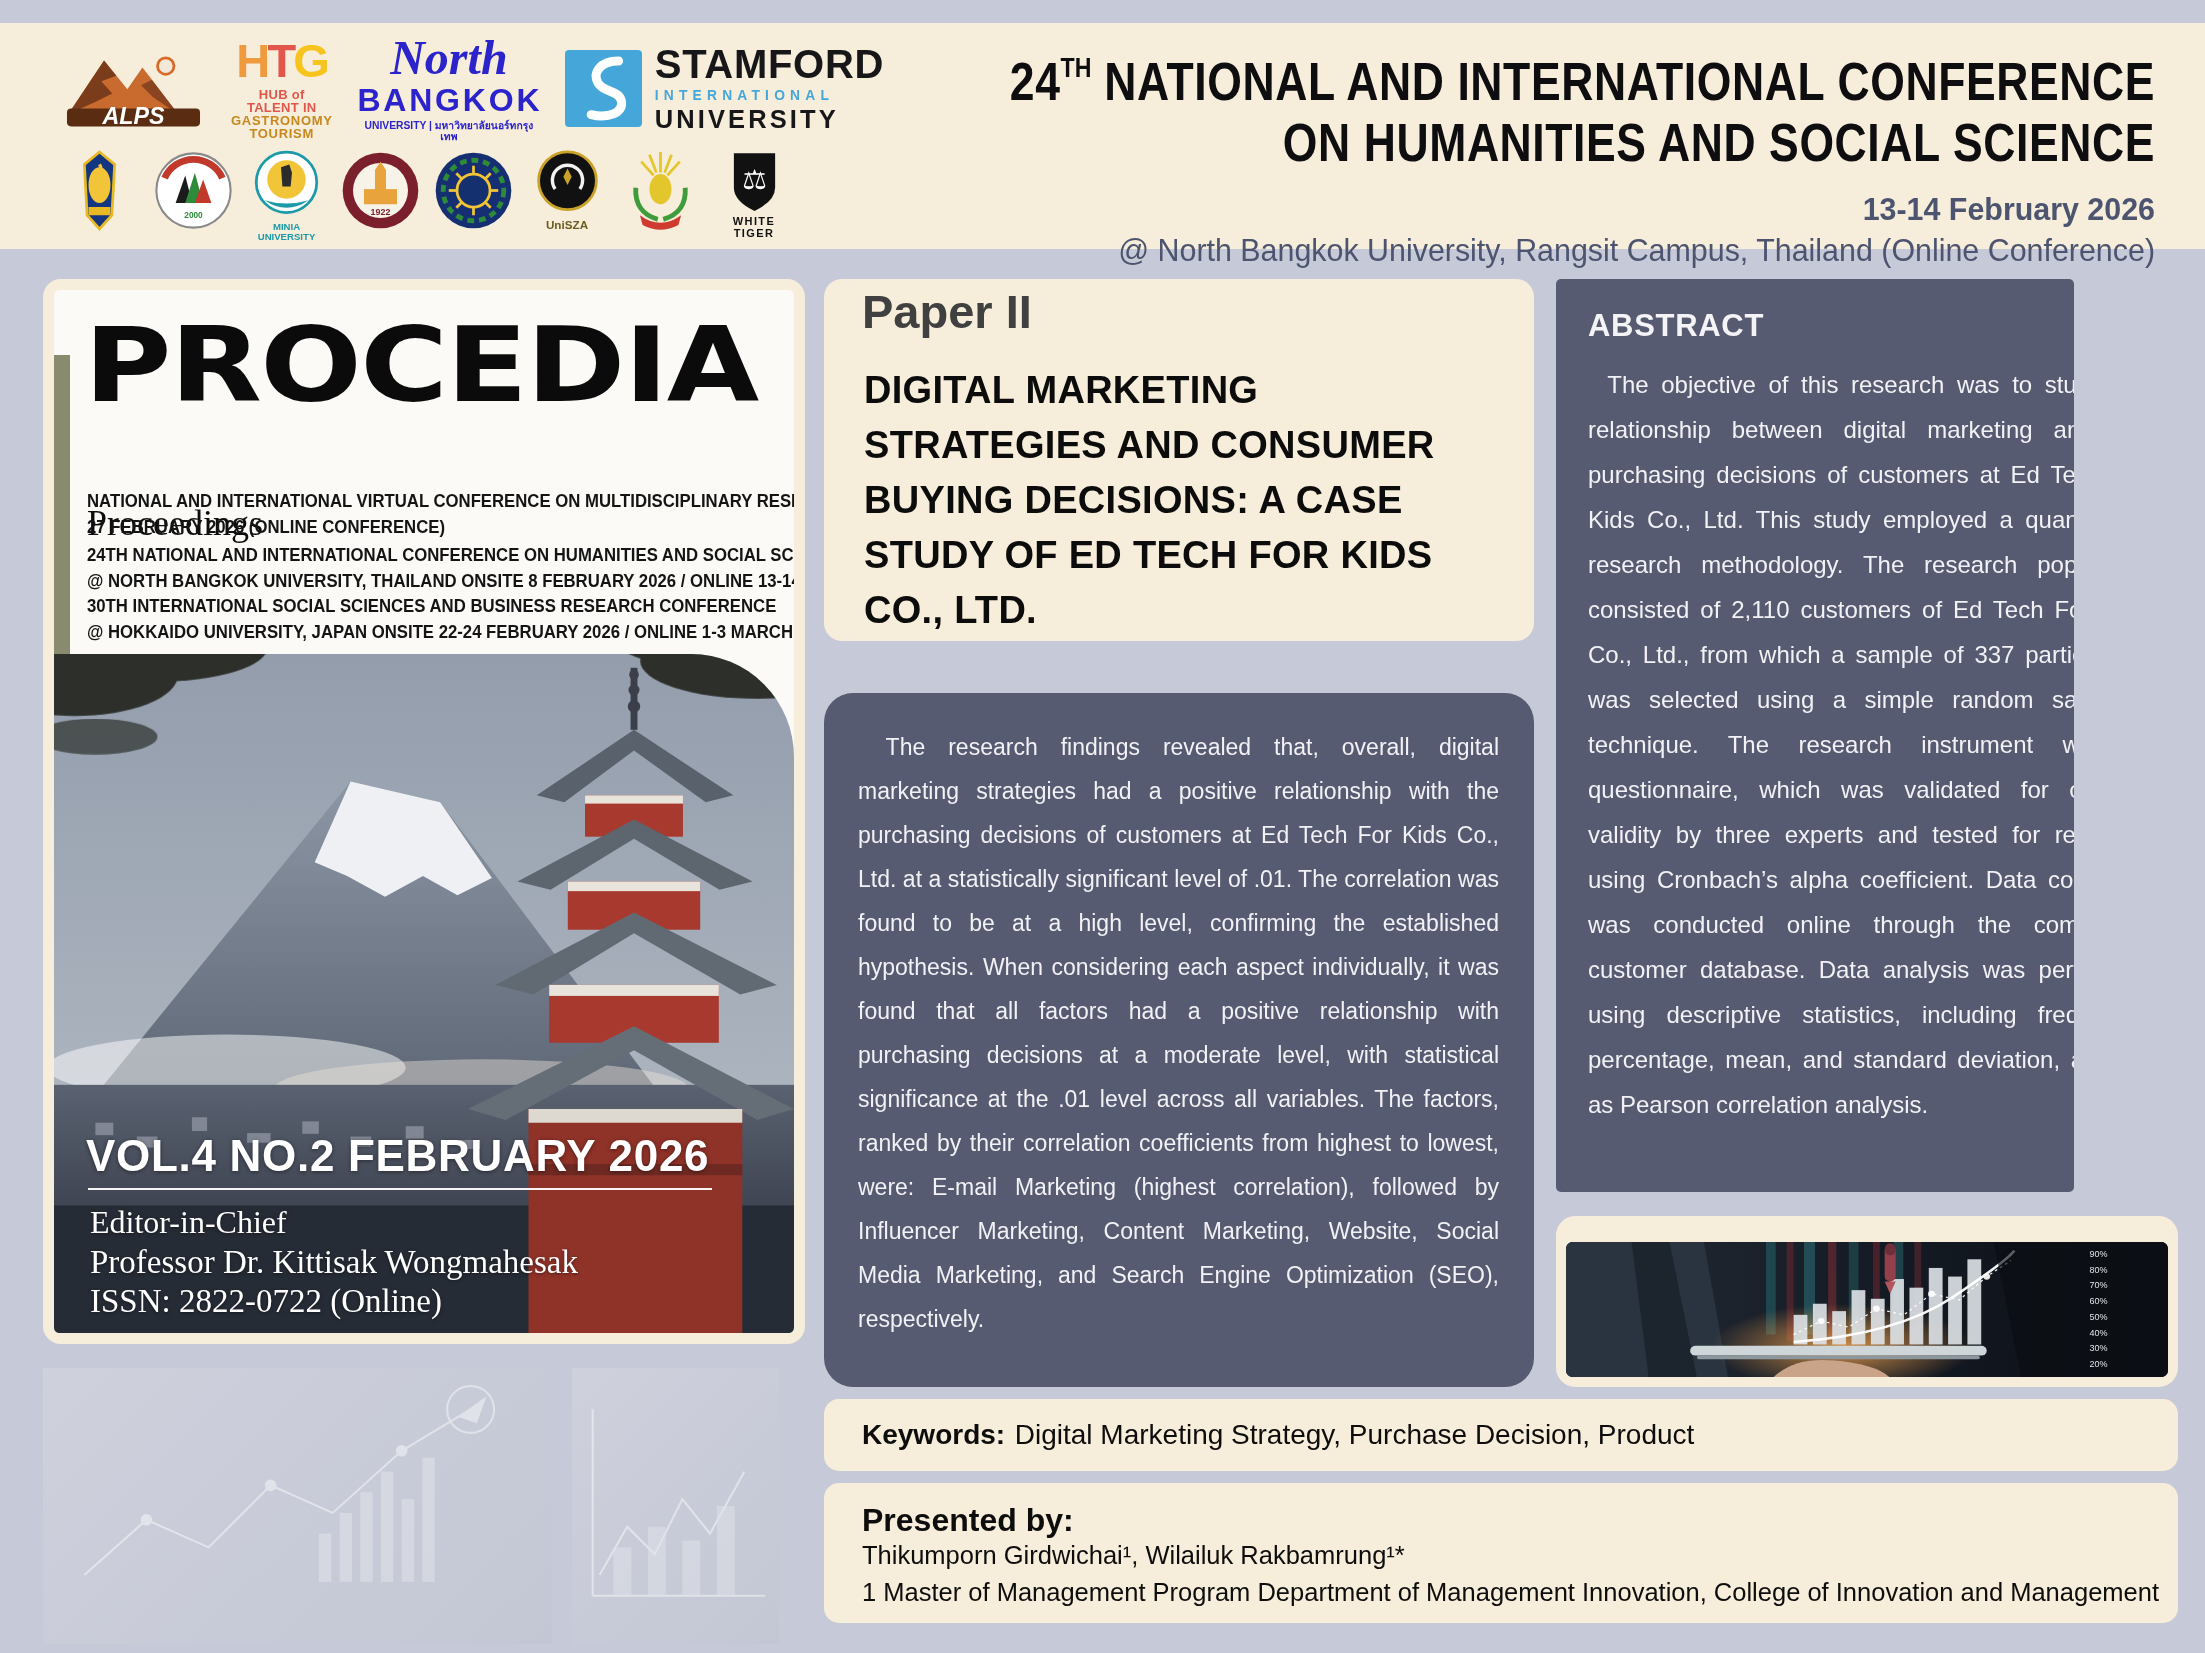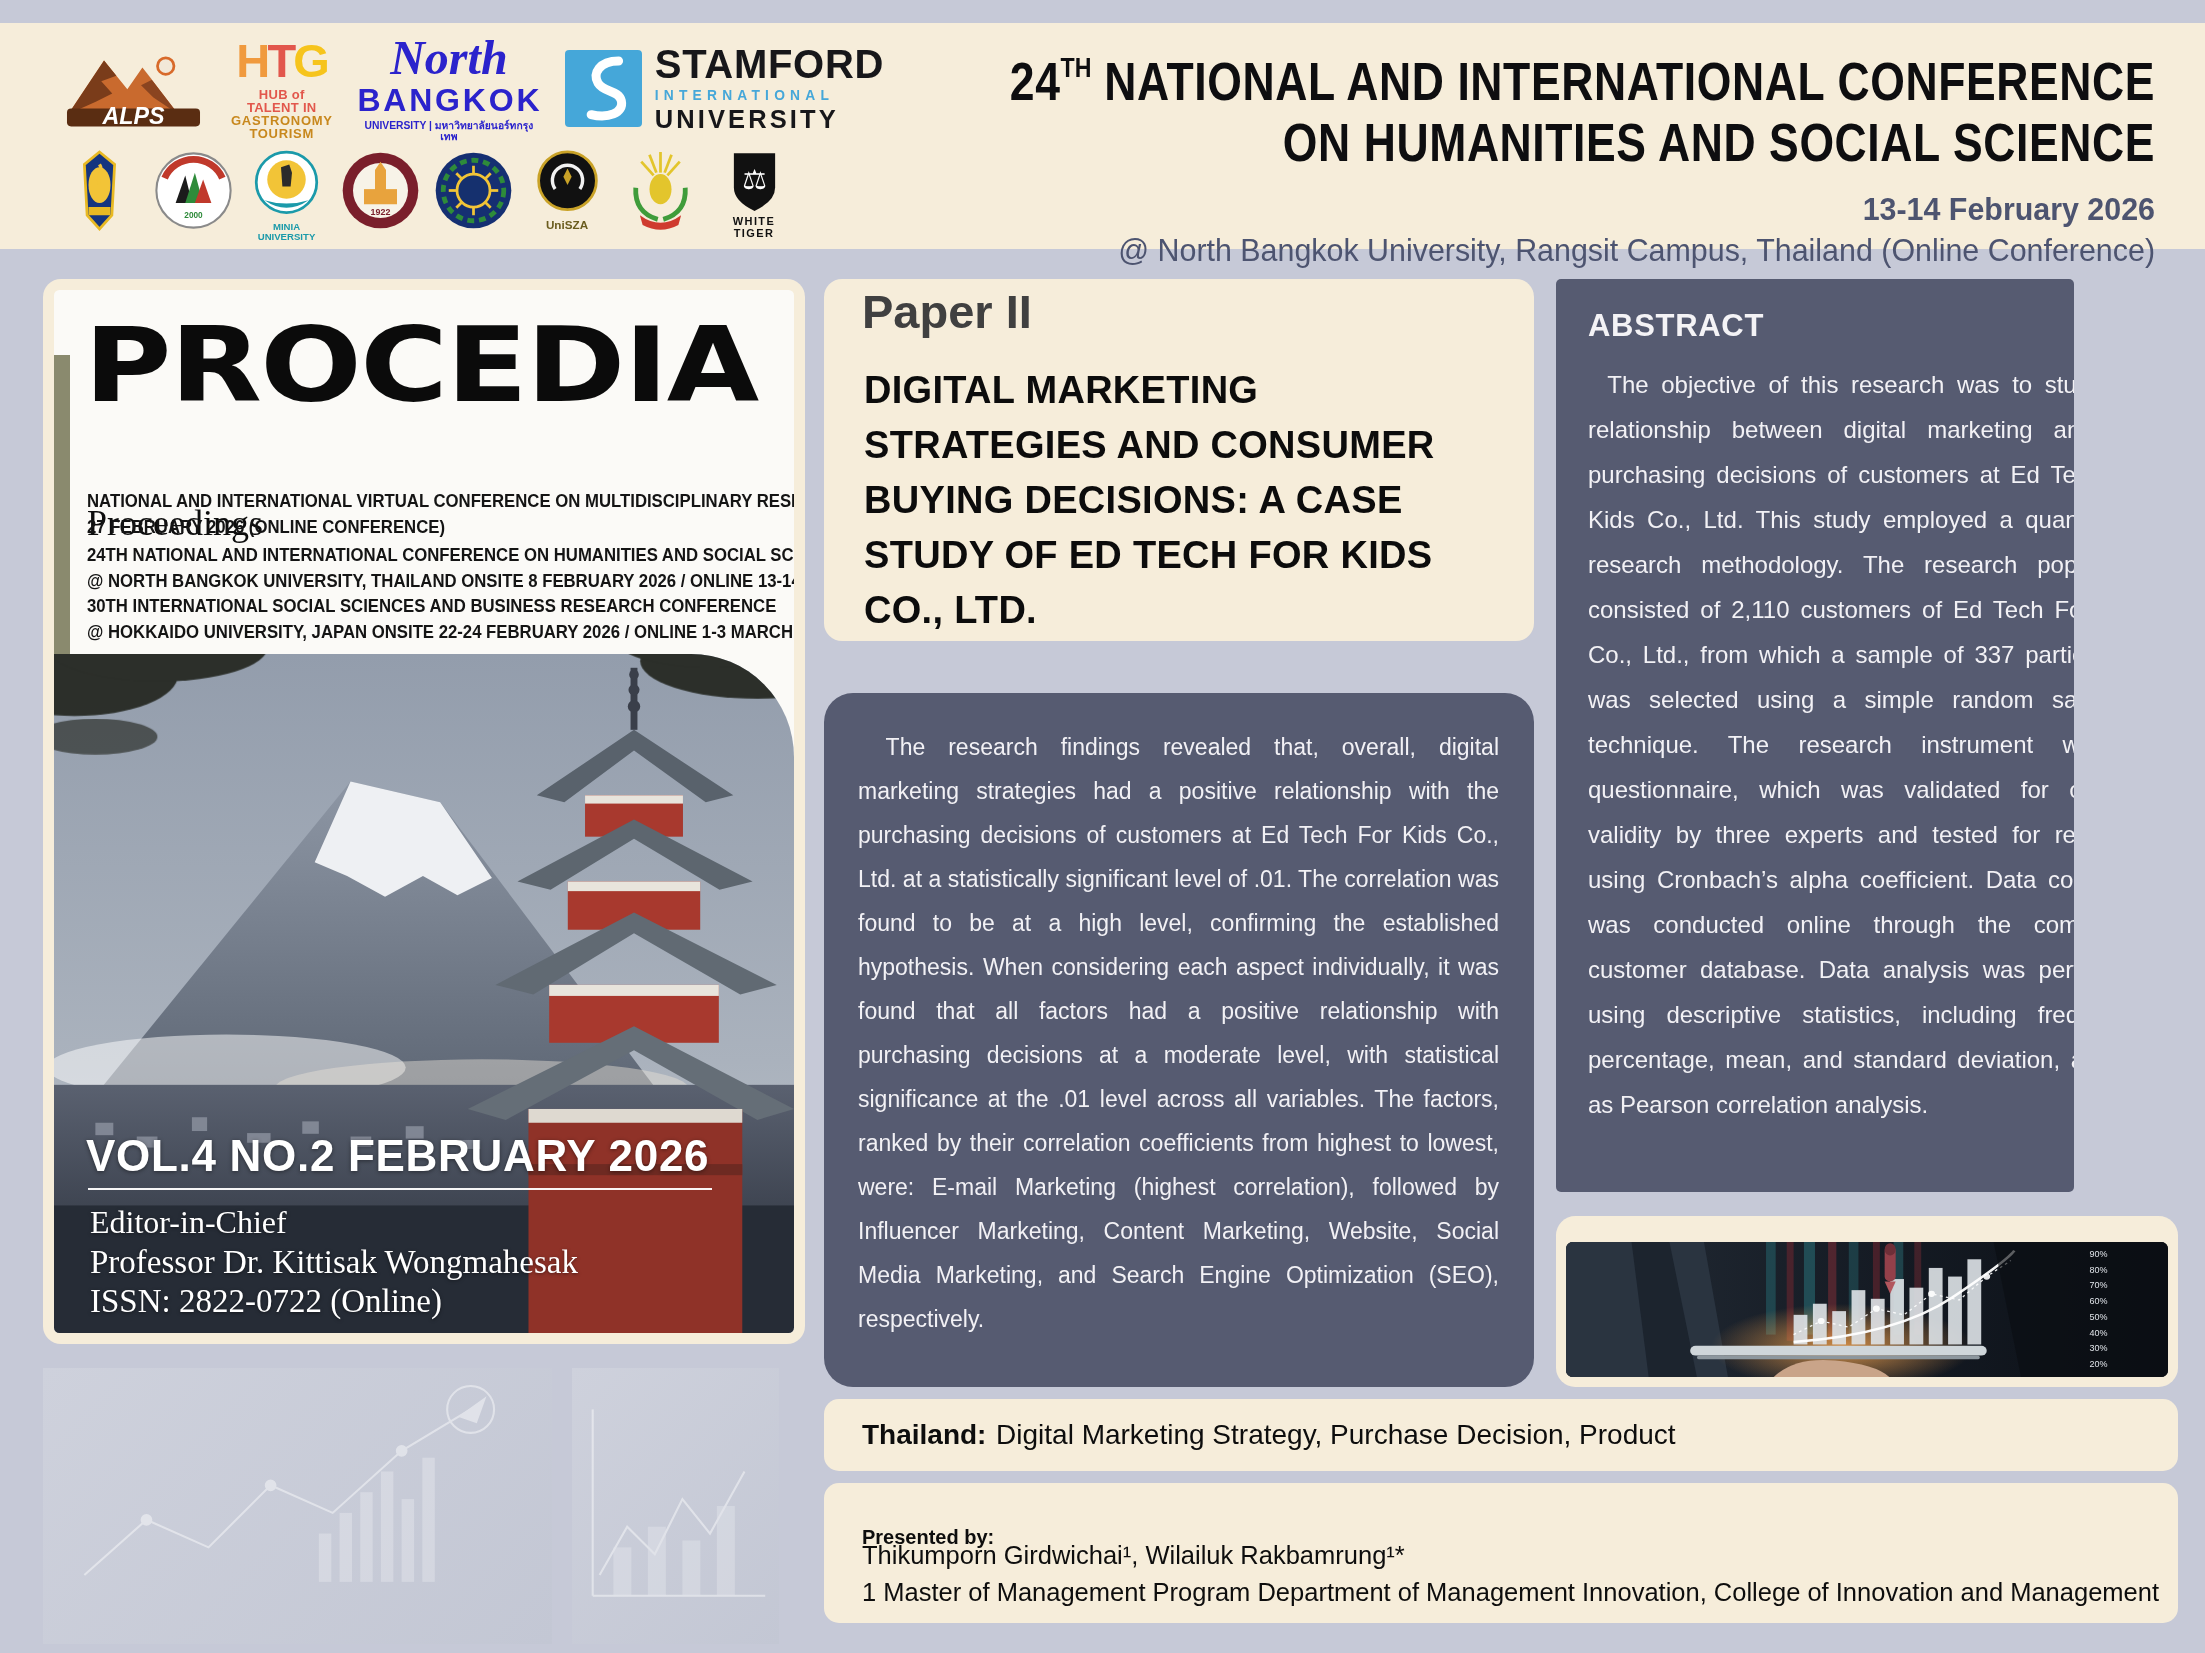--- a/index.html
+++ b/index.html
@@ -83,21 +83,21 @@
   .photo-card{position:absolute;left:1556px;top:1216px;width:622px;height:171px;background:#f6edda;border-radius:19.3px;}
   .photo-inner{position:absolute;inset:9.6px;border-radius:6.9px;overflow:hidden;background:#10151c;margin-top:16px;}
   .pct-col{position:absolute;right:61px;top:5.5px;display:flex;flex-direction:column;gap:0.7px;text-align:left;}
   .pct-col span{font-size:9px;color:#dfe3e8;line-height:15px;}
 
   
   .keywords-card{position:absolute;left:824px;top:1399px;width:1354px;height:72px;background:#f6edda;border-radius:15px;}
   .keywords-line{position:absolute;left:38px;top:0;height:72px;display:flex;align-items:center;font-size:28px;color:#0d0d0d;}
   .keywords-line b{margin-right:9.6px;}
   .presented-card{position:absolute;left:824px;top:1483px;width:1354px;height:140px;background:#f6edda;border-radius:15px;}
-  .pres-label{position:absolute;left:38px;top:19.3px;font-size:20px;font-weight:bold;color:#0d0d0d;margin-top:24px;}
+  .pres-label{position:absolute;left:38px;top:19.3px;font-size:32px;font-weight:bold;color:#0d0d0d;}
   .pres-authors{position:absolute;left:38px;top:58px;font-size:25.5px;color:#0d0d0d;}
   .pres-affil{position:absolute;left:38px;top:95px;font-size:25.5px;color:#0d0d0d;}
 </style>
 </head>
 <body>
 
 <div id="poster">
 
   <div class="header-band">
 
@@ -453,21 +453,21 @@
           <span>40%</span>
         <span>30%</span>
           <span>20%</span>
         <span>10%</span>
       </div>
     </div>
   </div>
 
   <div class="keywords-card">
     <div class="keywords-line">
-      <b>Thailand:</b>
+      <b>Keywords:</b>
       <span>Digital Marketing Strategy, Purchase Decision, Product</span>
     </div>
   </div>
 
   <div class="presented-card">
     <div class="pres-label">Presented by:</div>
     <div class="pres-authors">Thikumporn Girdwichai¹, Wilailuk Rakbamrung¹*</div>
     <div class="pres-affil">1 Master of Management Program Department of Management Innovation, College of Innovation and Management</div>
   </div>
 

